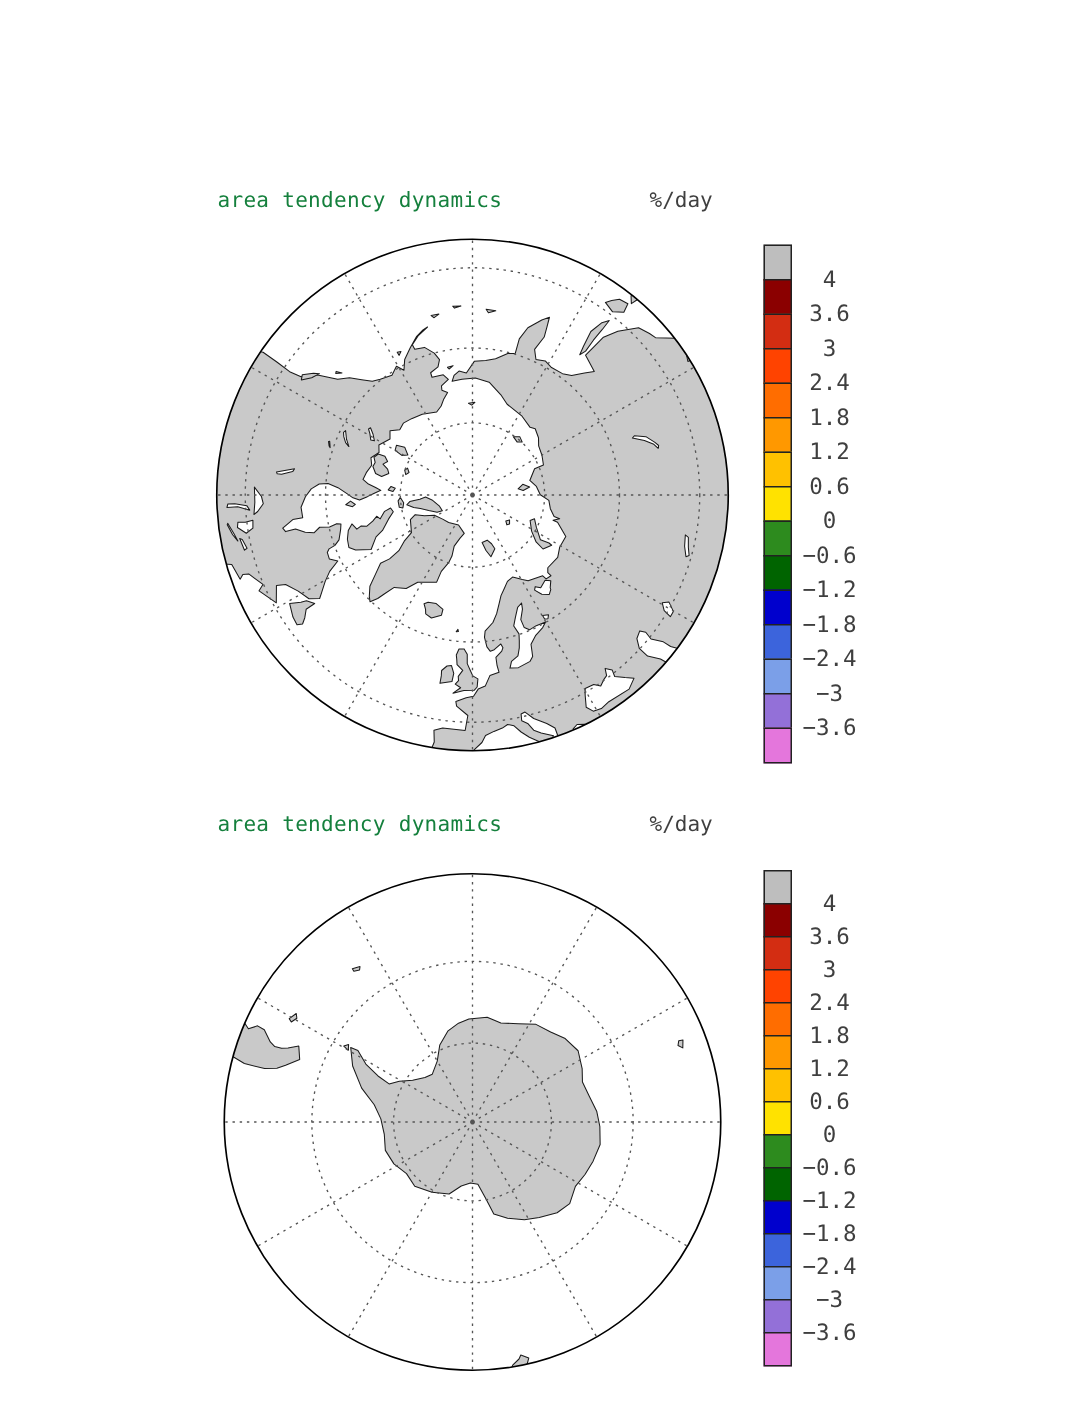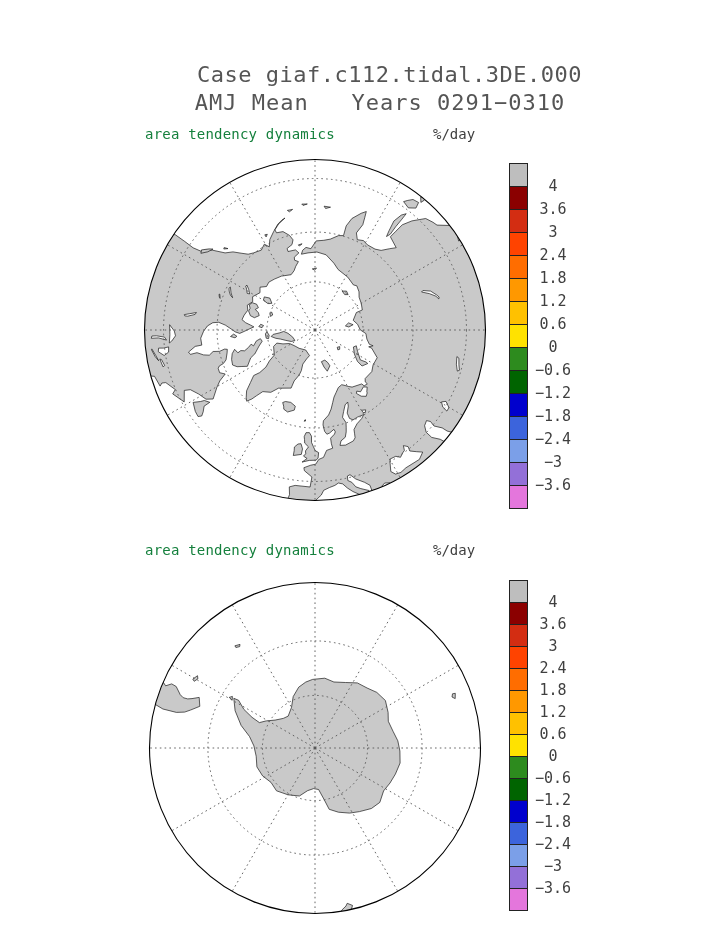--- a/index.html
+++ b/index.html
@@ -25,22 +25,20 @@
   .cb-ticks{position:absolute;width:44px;}
   #ticks-north{left:531px;top:163px;}
   #ticks-south{left:531px;top:580px;}
   .cb-tick{position:absolute;left:0;width:44px;height:18px;line-height:18px;
            text-align:center;font-size:15px;color:#3f3f3f;}
 </style>
 </head>
 <body>
 
 <div class="page">
-  <div class="title1">Case giaf.c112.tidal.3DE.000</div>
-  <div class="title2">AMJ Mean   Years 0291−0310</div>
 
   <div class="var-label row1-label">area tendency dynamics</div>
   <div class="units-label row1-units">%/day</div>
   <svg id="map-north" class="map" viewBox="0 0 344 344">
       <defs>
         <clipPath id="map-north-clip">
           <circle cx="172" cy="172" r="170.5"></circle>
         </clipPath>
       </defs>
       <g clip-path="url(#map-north-clip)">

